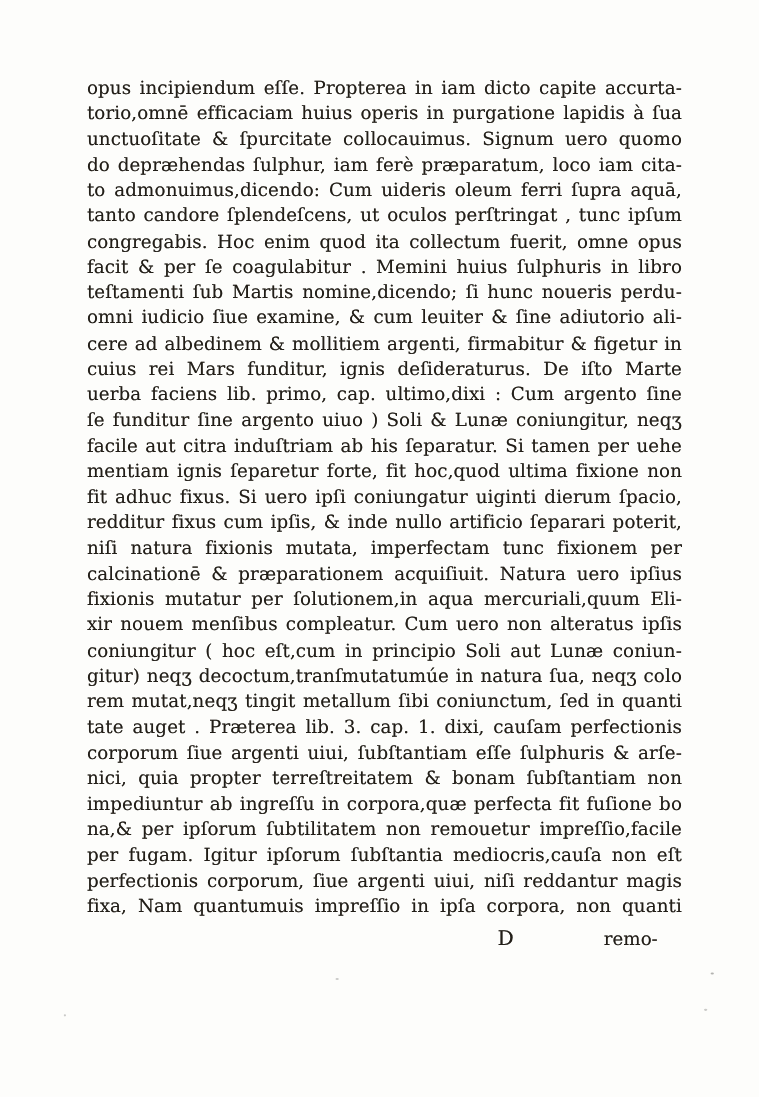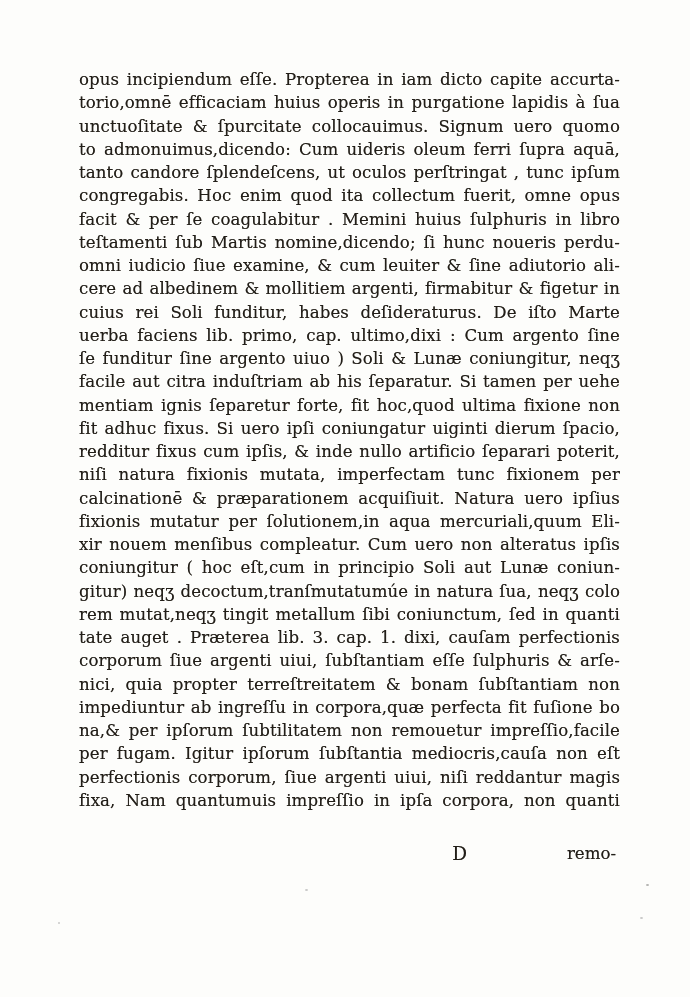--- a/index.html
+++ b/index.html
@@ -35,21 +35,21 @@
     position:absolute;
     left:79px;top:842px;width:541px;height:24px;
     line-height:24px;
   }
   .sig{
     position:absolute;left:69%;
     font-size:18.5px;
     text-shadow:0 0 0.5px rgba(30,25,18,0.55);
   }
   .catch{
-    position:absolute;right:4px;
+    position:absolute;right:22px;
     font-size:16.6px;
     text-shadow:0 0 0.5px rgba(30,25,18,0.55);
   }
   .speck{
     position:absolute;
     width:3px;height:2px;
     border-radius:50%;
     background:#6a6a66;
     opacity:0.35;
   }
@@ -61,28 +61,29 @@
 </head>
 <body>
 
 <div class="page">
 
   <div class="text-block" id="text-block">
 
   <div class="line">opus incipiendum eſſe. Propterea in iam dicto capite accurta-</div>
       <div class="line">torio,omnē efficaciam huius operis in purgatione lapidis à ſua</div>
       <div class="line">unctuoſitate &amp; ſpurcitate collocauimus. Signum uero quomo</div>
+      <div class="line">do depræhendas ſulphur, iam ferè præparatum, loco iam cita-</div>
       <div class="line">to admonuimus,dicendo: Cum uideris oleum ferri ſupra aquā,</div>
       <div class="line">tanto candore ſplendeſcens, ut oculos perſtringat , tunc ipſum</div>
       <div class="line">congregabis. Hoc enim quod ita collectum fuerit, omne opus</div>
       <div class="line">facit &amp; per ſe coagulabitur . Memini huius ſulphuris in libro</div>
       <div class="line">teſtamenti ſub Martis nomine,dicendo; ſi hunc noueris perdu-</div>
       <div class="line">omni iudicio ſiue examine, &amp; cum leuiter &amp; ſine adiutorio ali-</div>
       <div class="line">cere ad albedinem &amp; mollitiem argenti, firmabitur &amp; figetur in</div>
-      <div class="line">cuius rei Soli funditur, habes deſideraturus. De iſto Marte</div>
+      <div class="line">cuius rei Mars funditur, ignis deſideraturus. De iſto Marte</div>
       <div class="line">uerba faciens lib. primo, cap. ultimo,dixi : Cum argento ſine</div>
       <div class="line">ſe funditur ſine argento uiuo ) Soli &amp; Lunæ coniungitur, neqʒ</div>
       <div class="line">facile aut citra induſtriam ab his ſeparatur. Si tamen per uehe</div>
       <div class="line">mentiam ignis ſeparetur forte, fit hoc,quod ultima fixione non</div>
       <div class="line">fit adhuc fixus. Si uero ipſi coniungatur uiginti dierum ſpacio,</div>
       <div class="line">redditur fixus cum ipſis, &amp; inde nullo artificio ſeparari poterit,</div>
       <div class="line">niſi natura fixionis mutata, imperfectam tunc fixionem per</div>
       <div class="line">calcinationē &amp; præparationem acquiſiuit. Natura uero ipſius</div>
       <div class="line">fixionis mutatur per ſolutionem,in aqua mercuriali,quum Eli-</div>
       <div class="line">xir nouem menſibus compleatur. Cum uero non alteratus ipſis</div>

